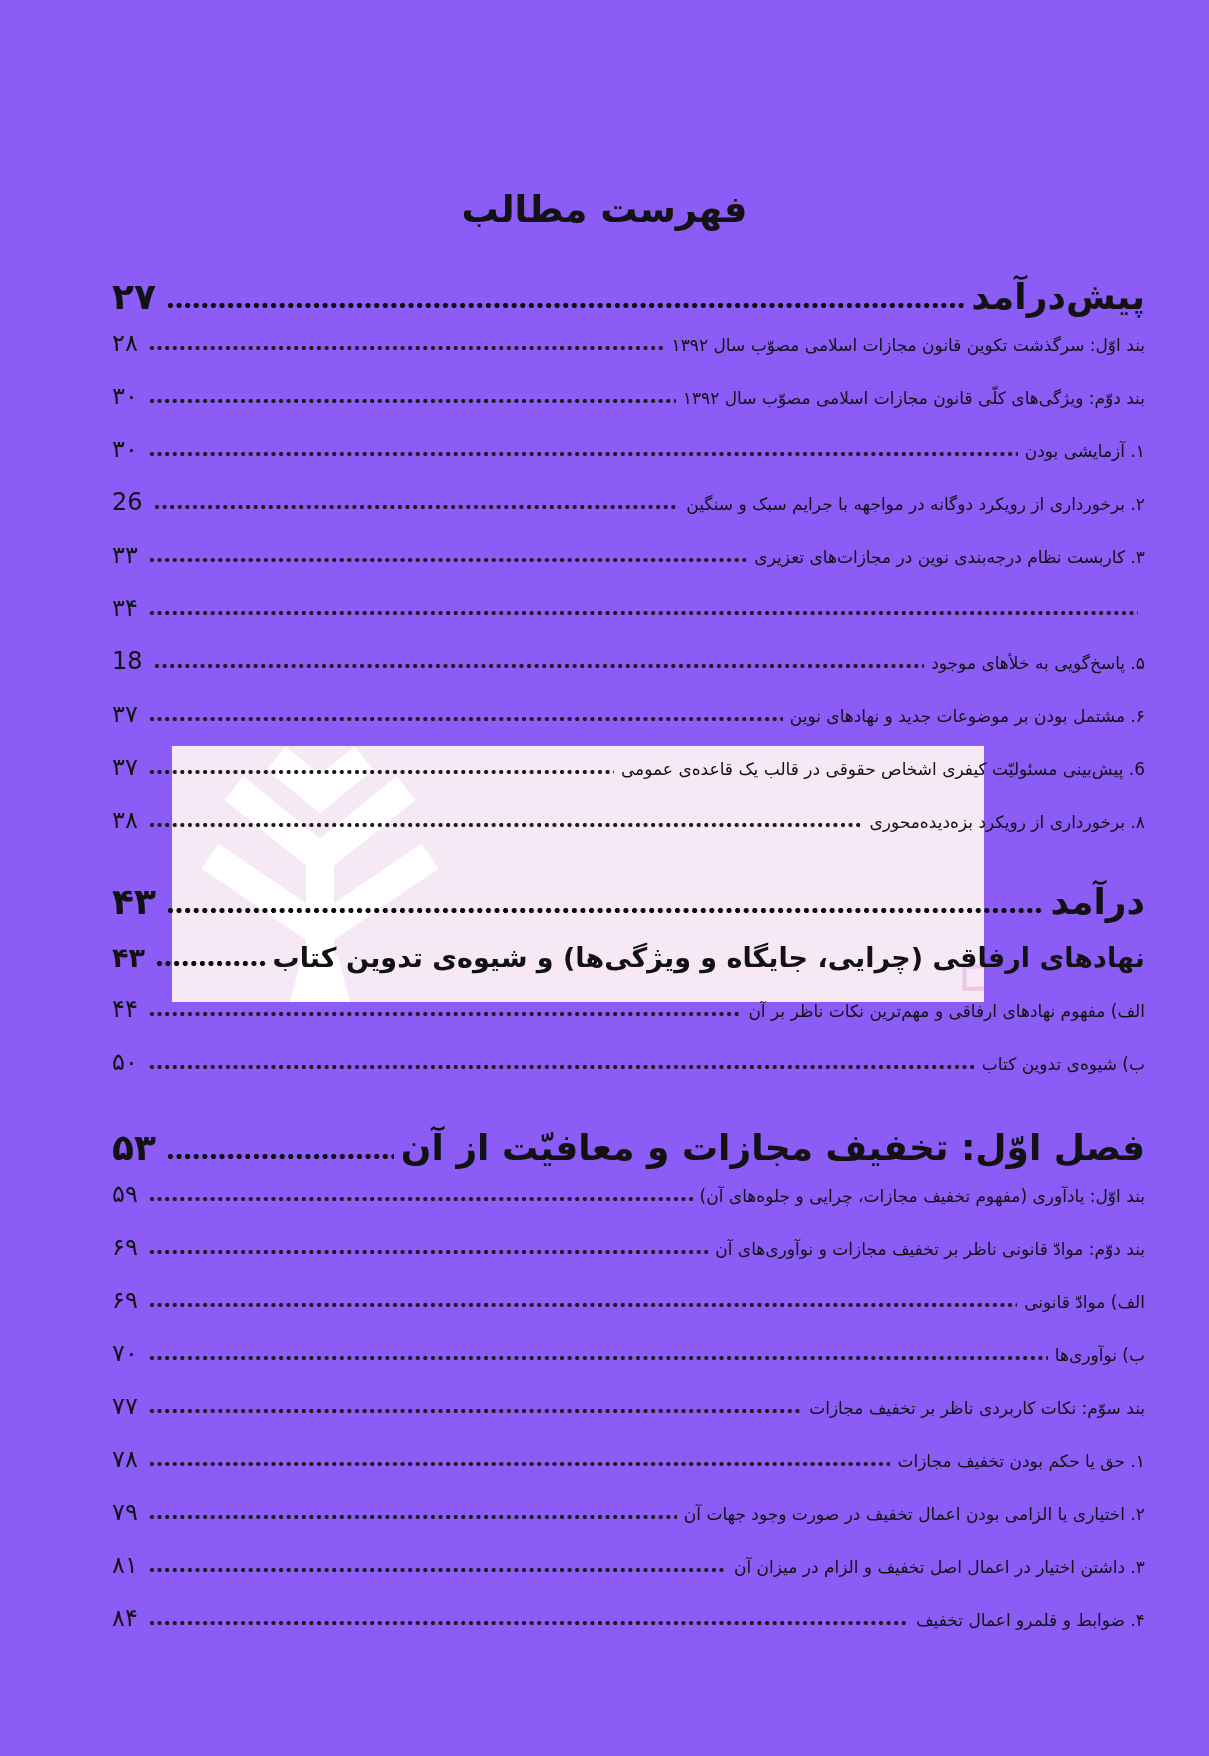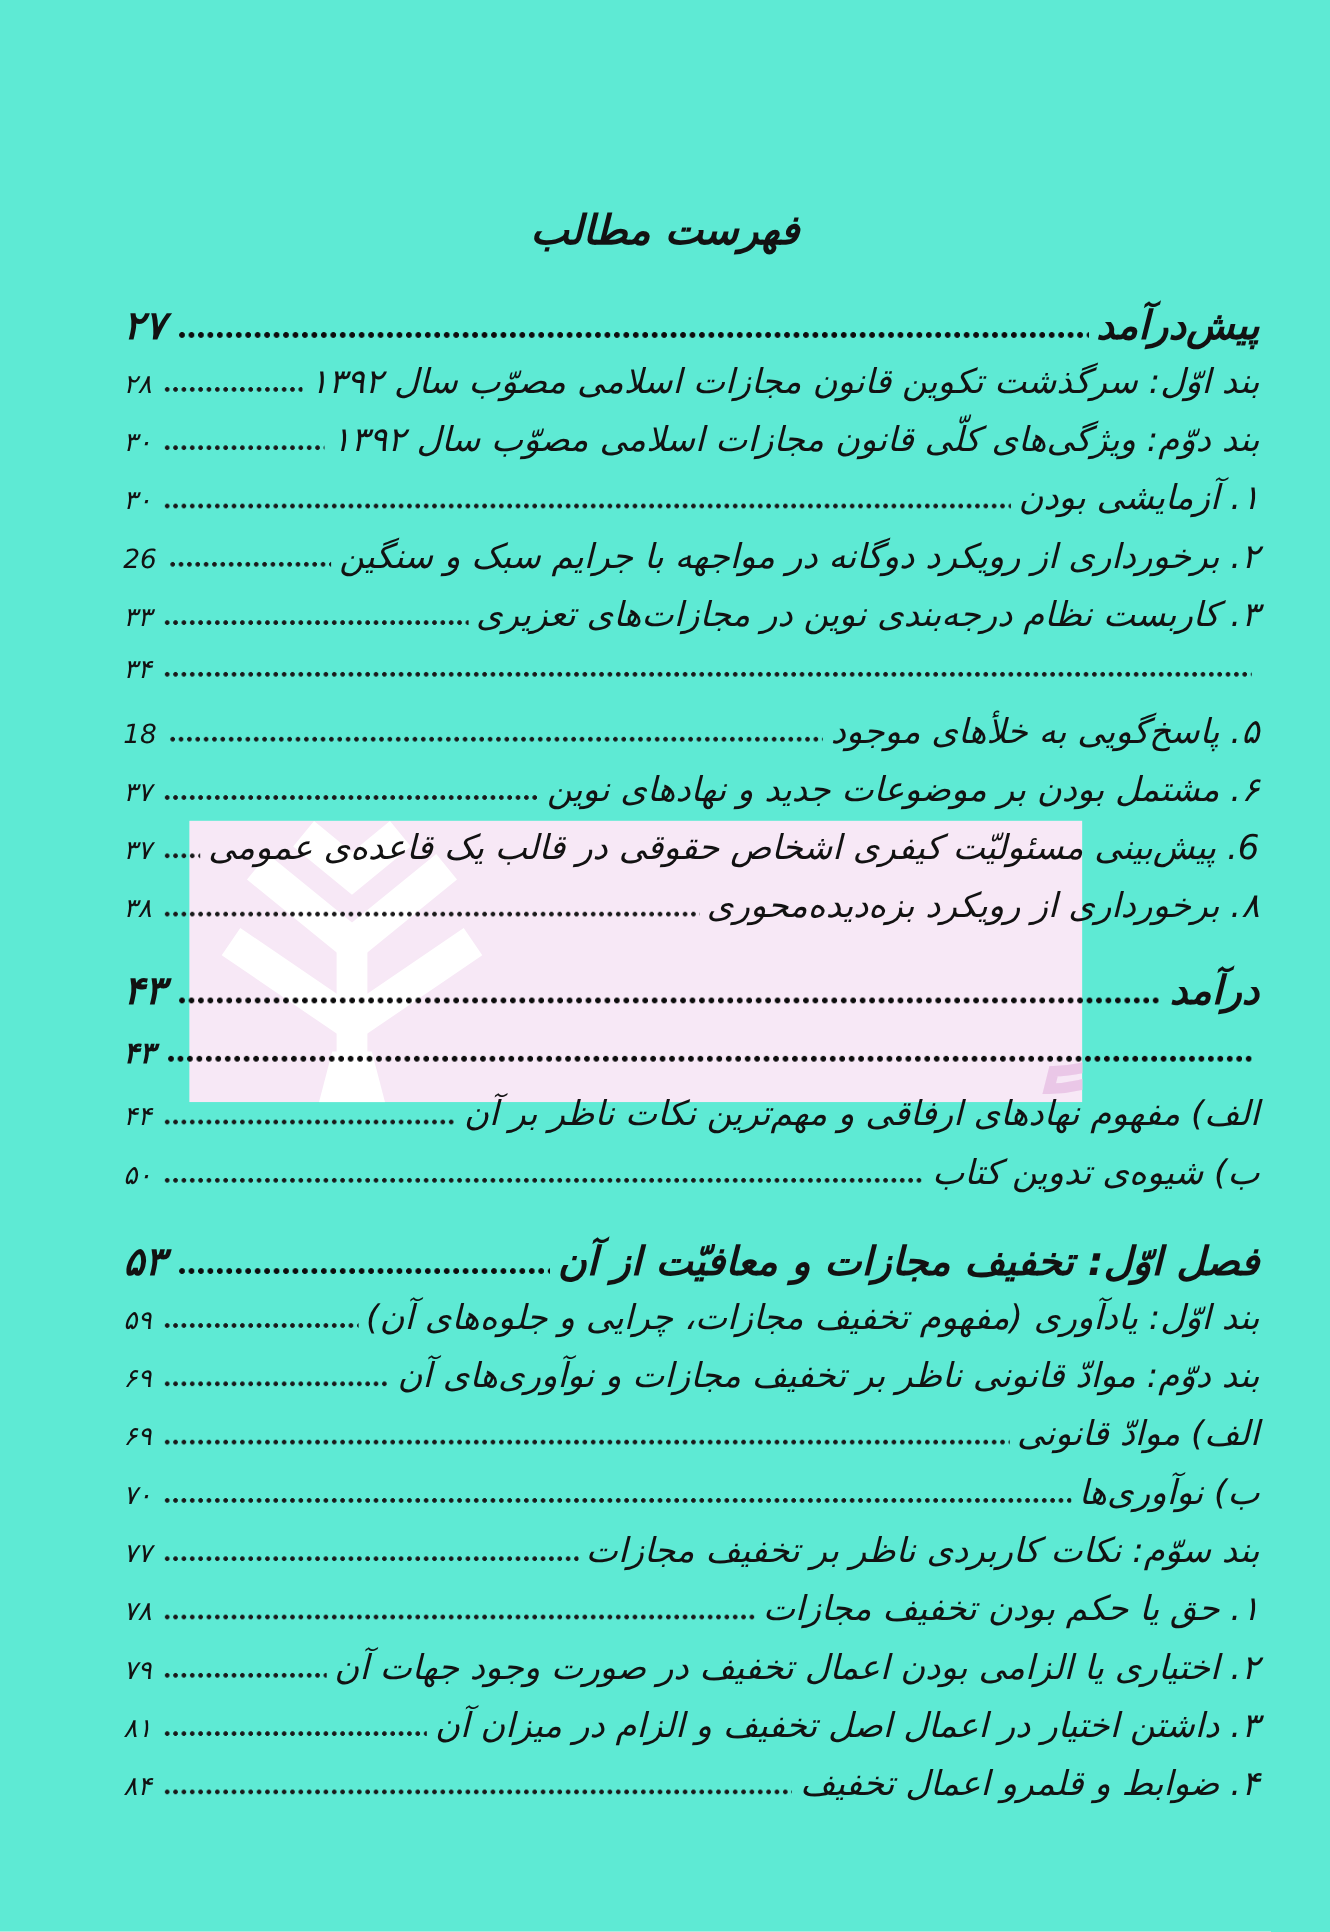--- a/index.html
+++ b/index.html
@@ -40,21 +40,21 @@
     z-index:1;
   }
   .row{
     display:flex;
     align-items:baseline;
     height:53px;
     direction:rtl;
   }
   .row .label{
     white-space:nowrap;
-    font-size:31px;
+    font-size:17px;
   }
   .row .pagenum{
     white-space:nowrap;
     font-size:24px;
     padding-right:4px;
   }
   .dots{
     flex:1 1 auto;
     display:inline-block;
     height:6px;
@@ -78,21 +78,21 @@
     background-image:radial-gradient(circle at 3.5px 3.5px,#0d0d0d 2.3px,transparent 2.9px);
     background-size:8.6px 7px;
   }
   .row.gap-lg{margin-top:26px;}
   .row.gap-md{margin-top:22px;}
   .row.gap-sm{margin-top:8px;}
 </style>
 </head>
 <body>
 
-<div class="page" style="background: #5eead4; color: rgb(18, 18, 18); font-style: italic;">
+<div class="page" style="background: #8b5cf6; color: rgb(18, 18, 18);">
 
   <div class="watermark">
     <svg viewBox="0 0 812 256" preserveAspectRatio="none">
 
       <rect x="0" y="0" width="812" height="256" fill="#f7e8f6"></rect>
 
       <g fill="none" stroke="#ffffff" stroke-width="30" stroke-linecap="butt">
         <polyline points="38,110 148,185 258,110"></polyline>
         <polyline points="62,42 148,112 234,42"></polyline>
         <polyline points="104,12 148,48 192,12"></polyline>
@@ -162,20 +162,21 @@
       <span class="label">۸. برخورداری از رویکرد بزه‌دیده‌محوری</span>
       <span class="dots"></span>
       <span class="pagenum">۳۸</span>
     </div>
       <div class="row h1 gap-md">
       <span class="label">درآمد</span>
       <span class="dots"></span>
       <span class="pagenum">۴۳</span>
     </div>
       <div class="row h2 gap-sm">
+      <span class="label">نهادهای ارفاقی (چرایی، جایگاه و ویژگی‌ها) و شیوه‌ی تدوین کتاب</span>
       <span class="dots"></span>
       <span class="pagenum">۴۳</span>
     </div>
       <div class="row">
       <span class="label">الف) مفهوم نهادهای ارفاقی و مهم‌ترین نکات ناظر بر آن</span>
       <span class="dots"></span>
       <span class="pagenum">۴۴</span>
     </div>
       <div class="row">
       <span class="label">ب) شیوه‌ی تدوین کتاب</span>

